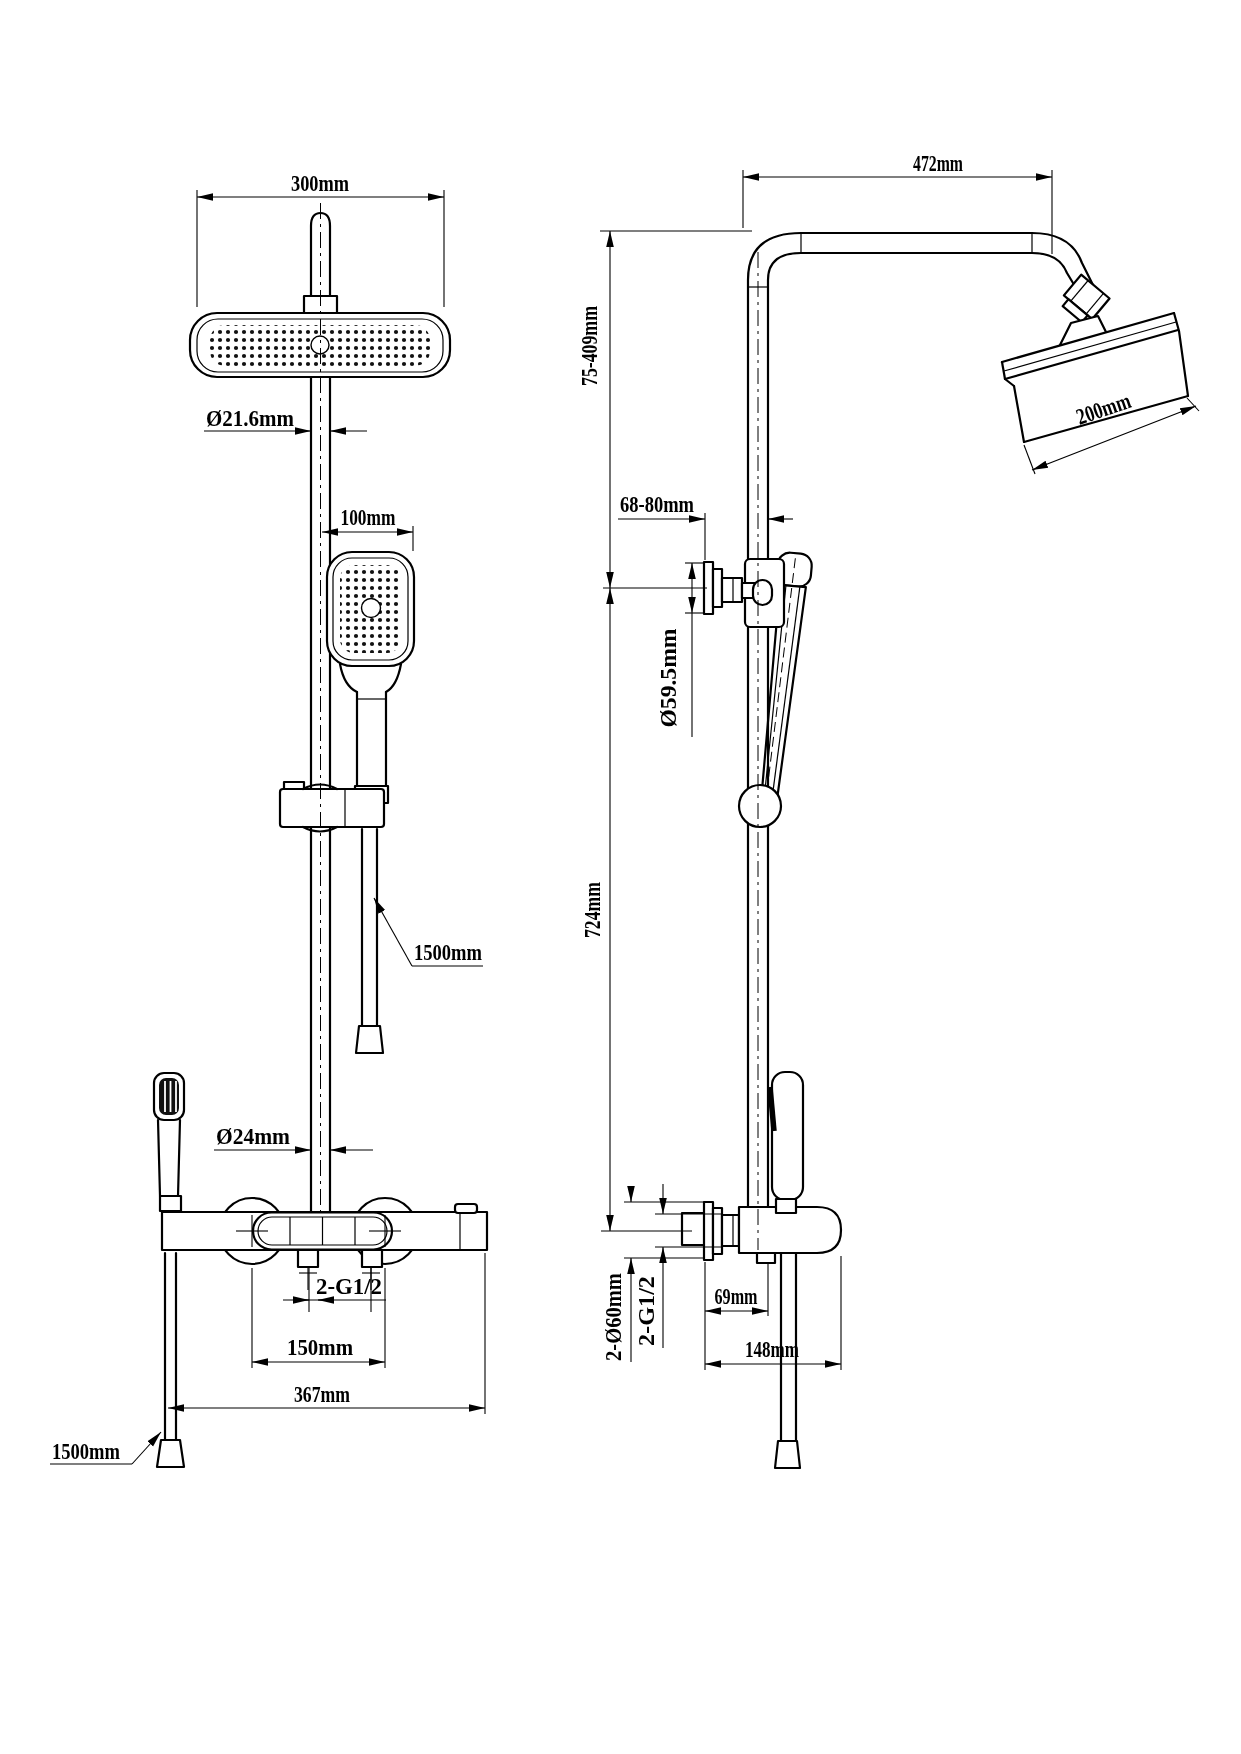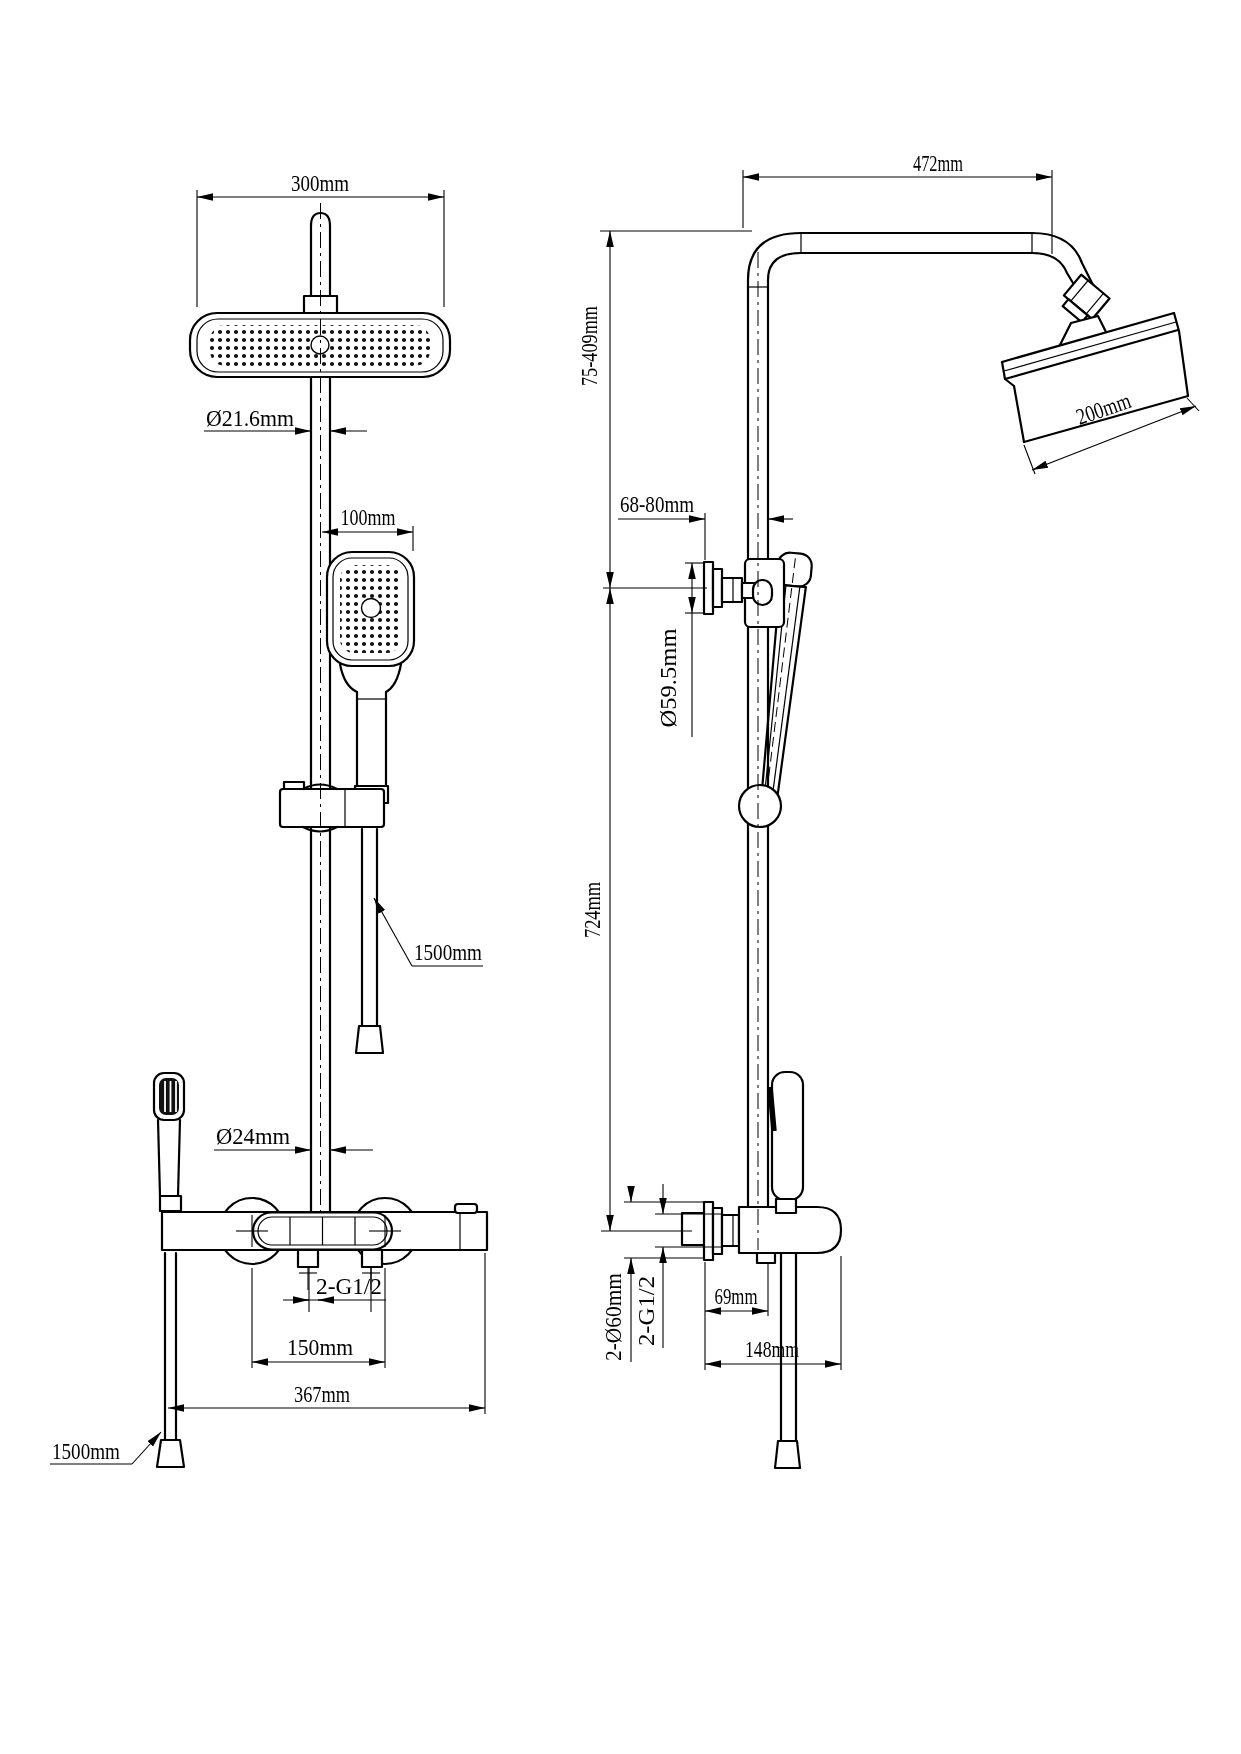--- a/index.html
+++ b/index.html
@@ -1,16 +1,16 @@
 <!DOCTYPE html>
 <html><head>
 <meta charset="utf-8">
 <style>
   html,body{margin:0;padding:0;background:#fff;}
-  #canvas{position:relative;width:1241px;height:1754px;background:#ffffff;overflow:hidden;}
+  #canvas{position:relative;width:1241px;height:1754px;background:#ffffff;overflow:hidden;font-weight:bold;}
   svg{position:absolute;left:0;top:0;}
   svg text{font-family:"Liberation Serif","DejaVu Serif",serif;font-size:23px;fill:#000;}
   .part{stroke:#000;fill:none;stroke-width:2.2;stroke-linecap:round;stroke-linejoin:round;}
   .partW{stroke:#000;fill:#fff;stroke-width:2.2;stroke-linejoin:round;}
   .thin{stroke:#000;fill:none;stroke-width:1.2;}
   .dim{stroke:#000;fill:none;stroke-width:1.1;}
   .ctr{stroke:#000;fill:none;stroke-width:1;stroke-dasharray:16 5 3 5;}
   .dash{stroke:#000;fill:none;stroke-width:1;stroke-dasharray:10 5;}
 </style>
 </head>

